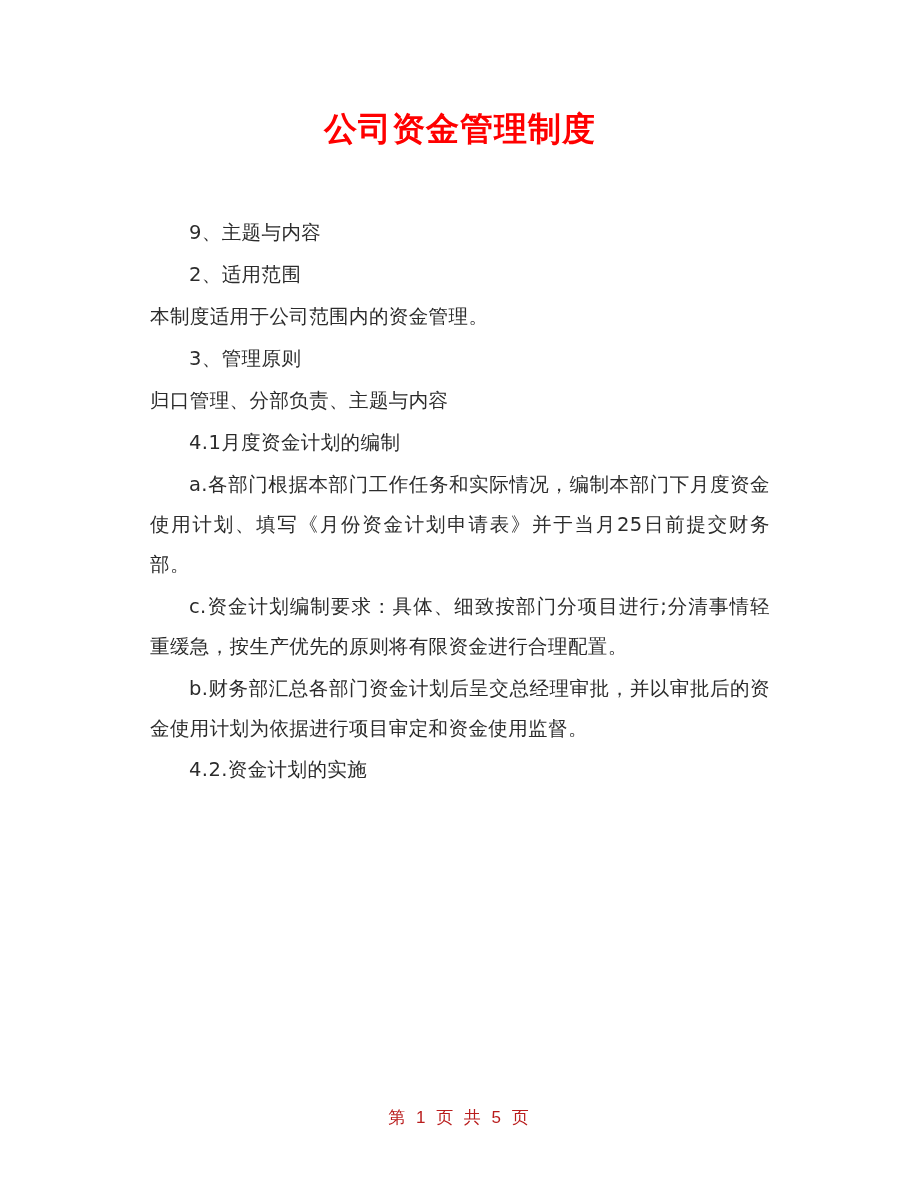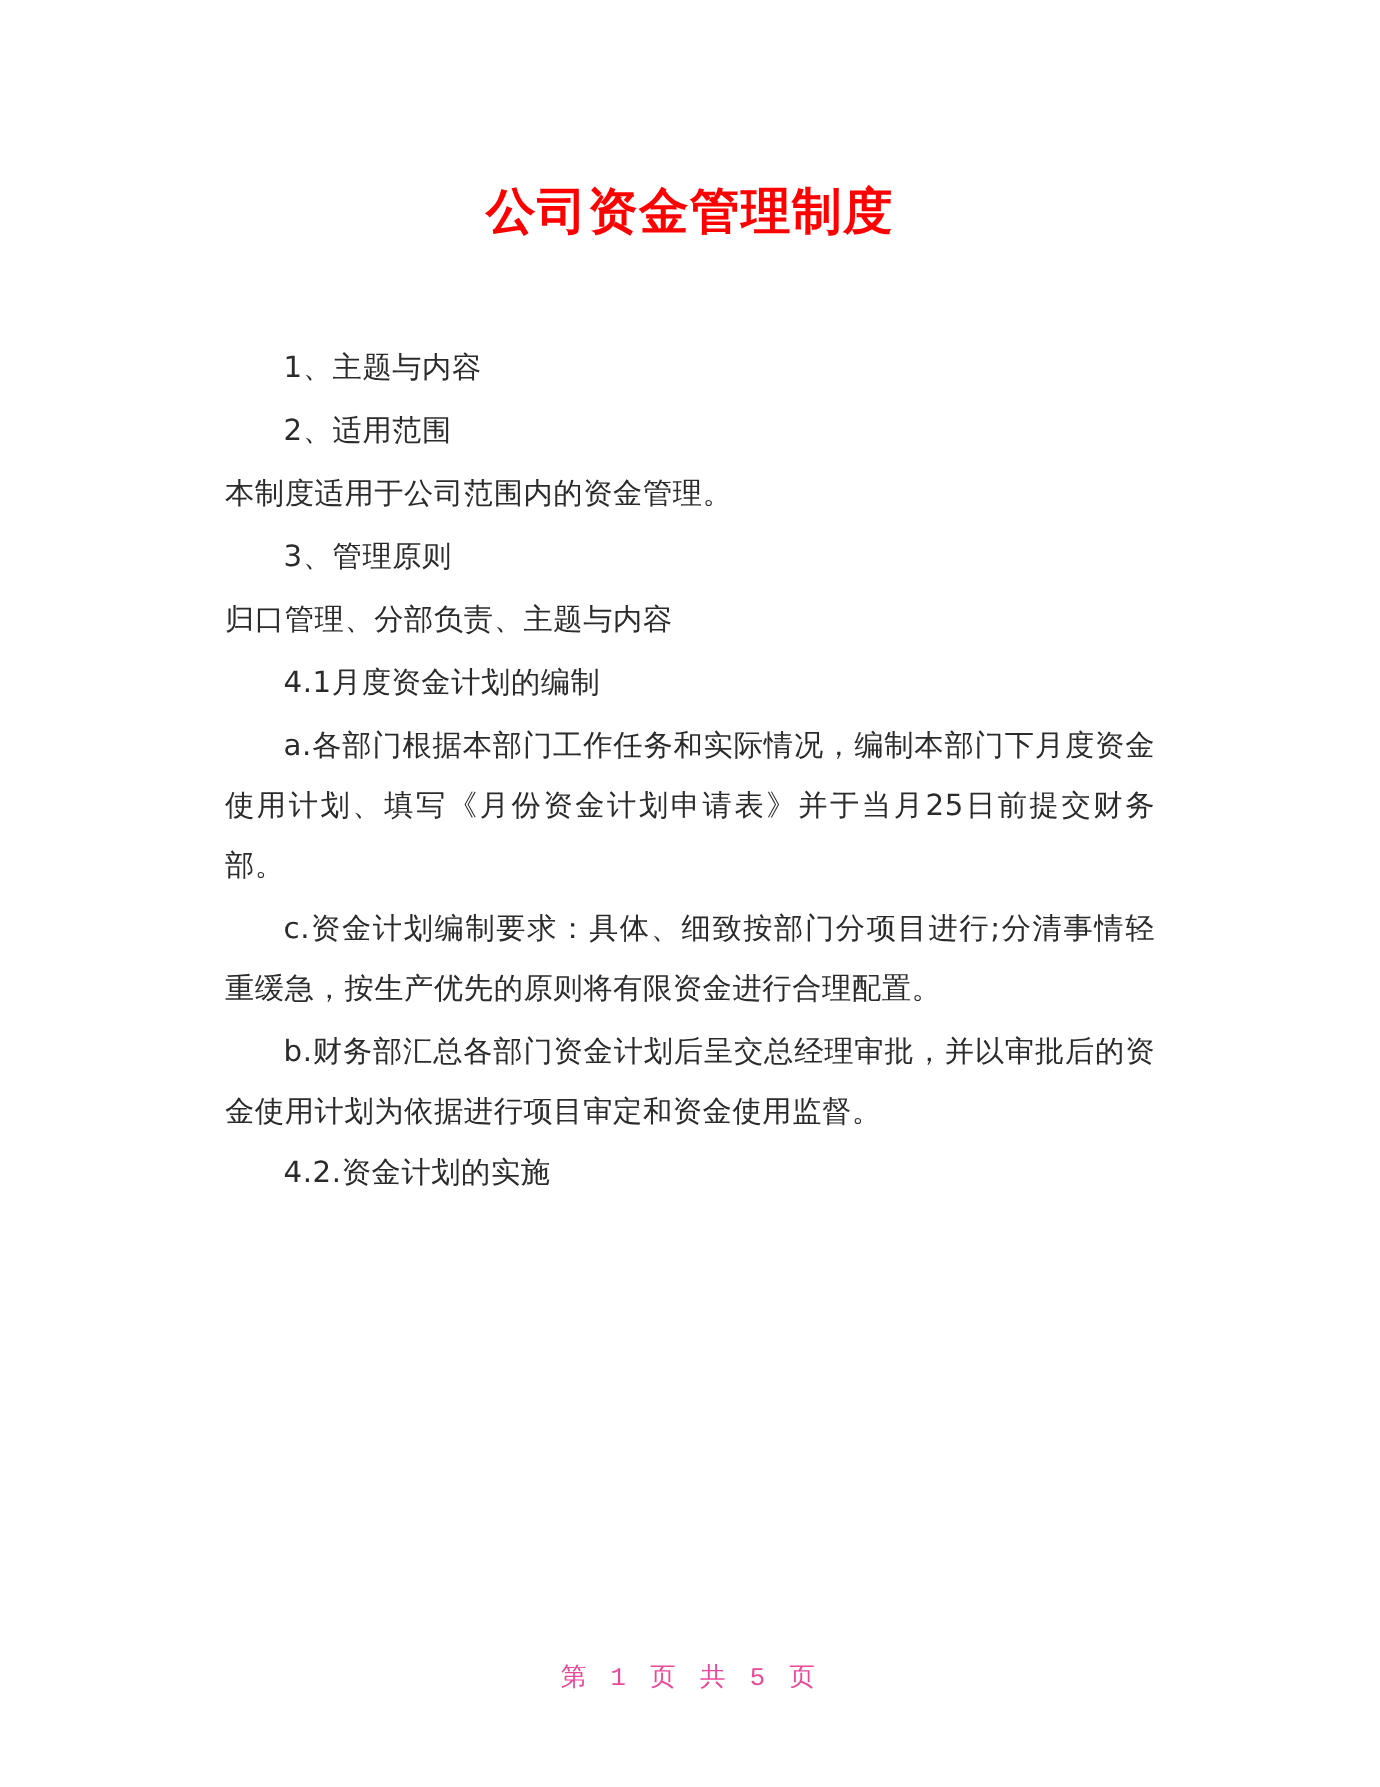--- a/index.html
+++ b/index.html
@@ -12,21 +12,21 @@
     height: 1191px;
     font-family: "Liberation Serif", "DejaVu Serif", serif;
     color: #222222;
     position: relative;
     overflow: hidden;
   }
   .page {
     width: 920px;
     height: 1191px;
     box-sizing: border-box;
-    padding: 12px;
+    padding: 0;
     position: relative;
   }
   .doc-title {
     text-align: center;
     color: #ff0000;
     font-family: "DejaVu Sans", "Liberation Sans", sans-serif;
     font-weight: bold;
     font-size: 33px;
     letter-spacing: 1px;
     margin: 0;
@@ -52,35 +52,35 @@
   }
   .para.indent {
     text-indent: 2em;
   }
   .footer {
     position: absolute;
     left: 0;
     right: 0;
     bottom: 62px;
     text-align: center;
-    color: #ec4899;
+    color: #b91c1c;
     font-size: 17px;
     letter-spacing: 3px;
-    font-family: Liberation Mono, monospace;
+    font-family: Liberation Sans, sans-serif;
   }
 </style>
 </head>
 <body>
 
 <div class="page">
 
   <h1 class="doc-title">公司资金管理制度</h1>
 
   <div class="body-text">
-    <p class="para indent">1、主题与内容</p>
+    <p class="para indent">9、主题与内容</p>
     <p class="para indent">2、适用范围</p>
     <p class="para">本制度适用于公司范围内的资金管理。</p>
     <p class="para indent">3、管理原则</p>
     <p class="para">归口管理、分部负责、主题与内容</p>
     <p class="para indent">4.1月度资金计划的编制</p>
     <p class="para indent">a.各部门根据本部门工作任务和实际情况，编制本部门下月度资金使用计划、填写《月份资金计划申请表》并于当月25日前提交财务部。</p>
     <p class="para indent">c.资金计划编制要求：具体、细致按部门分项目进行;分清事情轻重缓急，按生产优先的原则将有限资金进行合理配置。</p>
     <p class="para indent">b.财务部汇总各部门资金计划后呈交总经理审批，并以审批后的资金使用计划为依据进行项目审定和资金使用监督。</p>
     <p class="para indent">4.2.资金计划的实施</p>
   </div>

